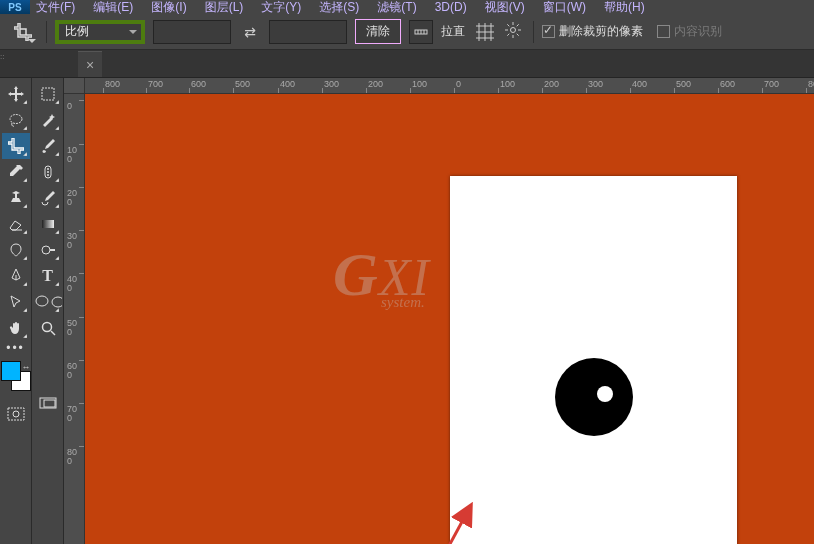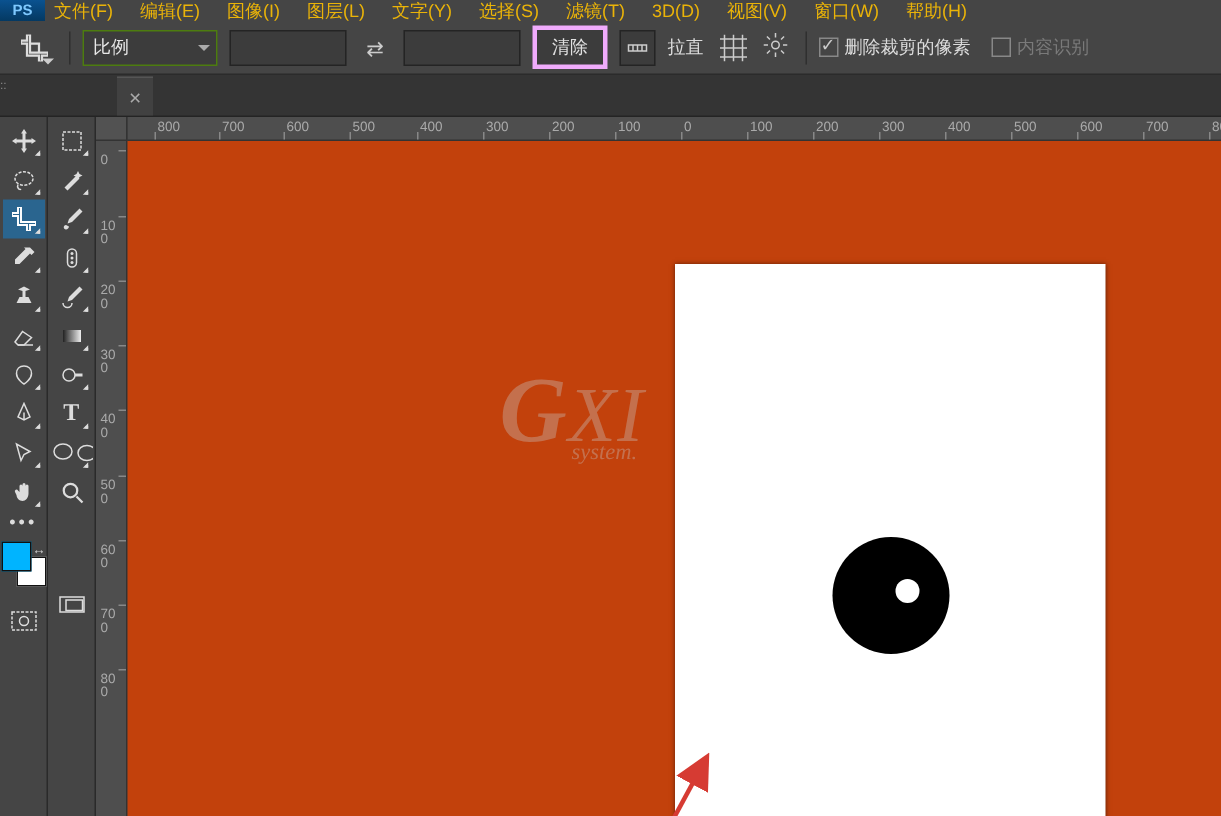--- a/index.html
+++ b/index.html
@@ -1,33 +1,33 @@
 <!DOCTYPE html>
 <html><head>
   <meta charset="utf-8">
   <style>
     * { margin: 0; padding: 0; box-sizing: border-box; }
     body { width: 814px; height: 544px; overflow: hidden; background: #343434; font-family: "Microsoft YaHei", Arial, sans-serif; color: #e8e8e8; font-size: 12px; }
     
     
     .menubar { height: 14px; background: #454545; display: flex; align-items: center; padding: 0 22px 0 36px; gap: 18px; position: relative; font-size: 12px; }
     .menubar .ps-badge { position: absolute; left: 0; top: 0; width: 30px; height: 14px; background: linear-gradient(#0a5290,#043962); color: #7fc9ff; font-weight: bold; font-size: 10px; display: flex; align-items: center; justify-content: center; }
-    .menubar .menu-item { color: #eab308; cursor: default; }
+    .menubar .menu-item { color: #c4b5fd; cursor: default; }
     
     
     .optionsbar { height: 36px; background: #454545; display: flex; align-items: center; padding: 0 8px; gap: 8px; border-bottom: 1px solid #2b2b2b; }
     .opt-crop { width: 30px; height: 26px; display: flex; align-items: center; justify-content: center; position: relative; }
     .opt-crop svg { display: block; }
     .opt-crop .dd { position: absolute; right: 2px; bottom: 2px; width: 0; height: 0; border-left: 4px solid transparent; border-right: 4px solid transparent; border-top: 4px solid #ccc; }
     .vdiv { width: 1px; height: 22px; background: #2f2f2f; }
-    .select-box { height: 24px; background: #3c3c3c; border: 1px solid #4d7c0f; display: flex; align-items: center; padding: 0 6px; position: relative; min-width: 90px; }
+    .select-box { height: 24px; background: #3c3c3c; border: 4px solid #4d7c0f; display: flex; align-items: center; padding: 0 6px; position: relative; min-width: 90px; }
     .select-box .dd { position: absolute; right: 4px; width: 0; height: 0; border-left: 4px solid transparent; border-right: 4px solid transparent; border-top: 4px solid #aaa; }
     .input-box { height: 24px; background: #3c3c3c; border: 1px solid #242424; width: 78px; }
     .swap-icon { width: 22px; color: #ccc; font-size: 14px; text-align: center; }
-    .btn { padding: 3px 10px; background: #3c3c3c; border: 3px solid #f0abfc; color: #e0e0e0; }
+    .btn { padding: 3px 10px; background: #3c3c3c; border: 1px solid #f0abfc; color: #e0e0e0; }
     .opt-icon { width: 24px; height: 24px; display: flex; align-items: center; justify-content: center; border: 1px solid #242424; background: #3c3c3c; }
     .opt-text { color: #dcdcdc; }
     .gear { width: 20px; }
     .chk { width: 13px; height: 13px; border: 1px solid #888; display: inline-block; position: relative; vertical-align: middle; margin-right: 4px; }
     .chk.checked::after { content: '✓'; position: absolute; top: -3px; left: 0; color: #ccc; font-size: 12px; }
     .chk-label { color: #dcdcdc; font-family: Liberation Serif, serif; }
     .chk-label.disabled { color: #7a7a7a; }
     
     
     .tabbar { height: 28px; background: #343434; display: flex; align-items: flex-end; padding-left: 78px; border-bottom: 1px solid #242424; }

